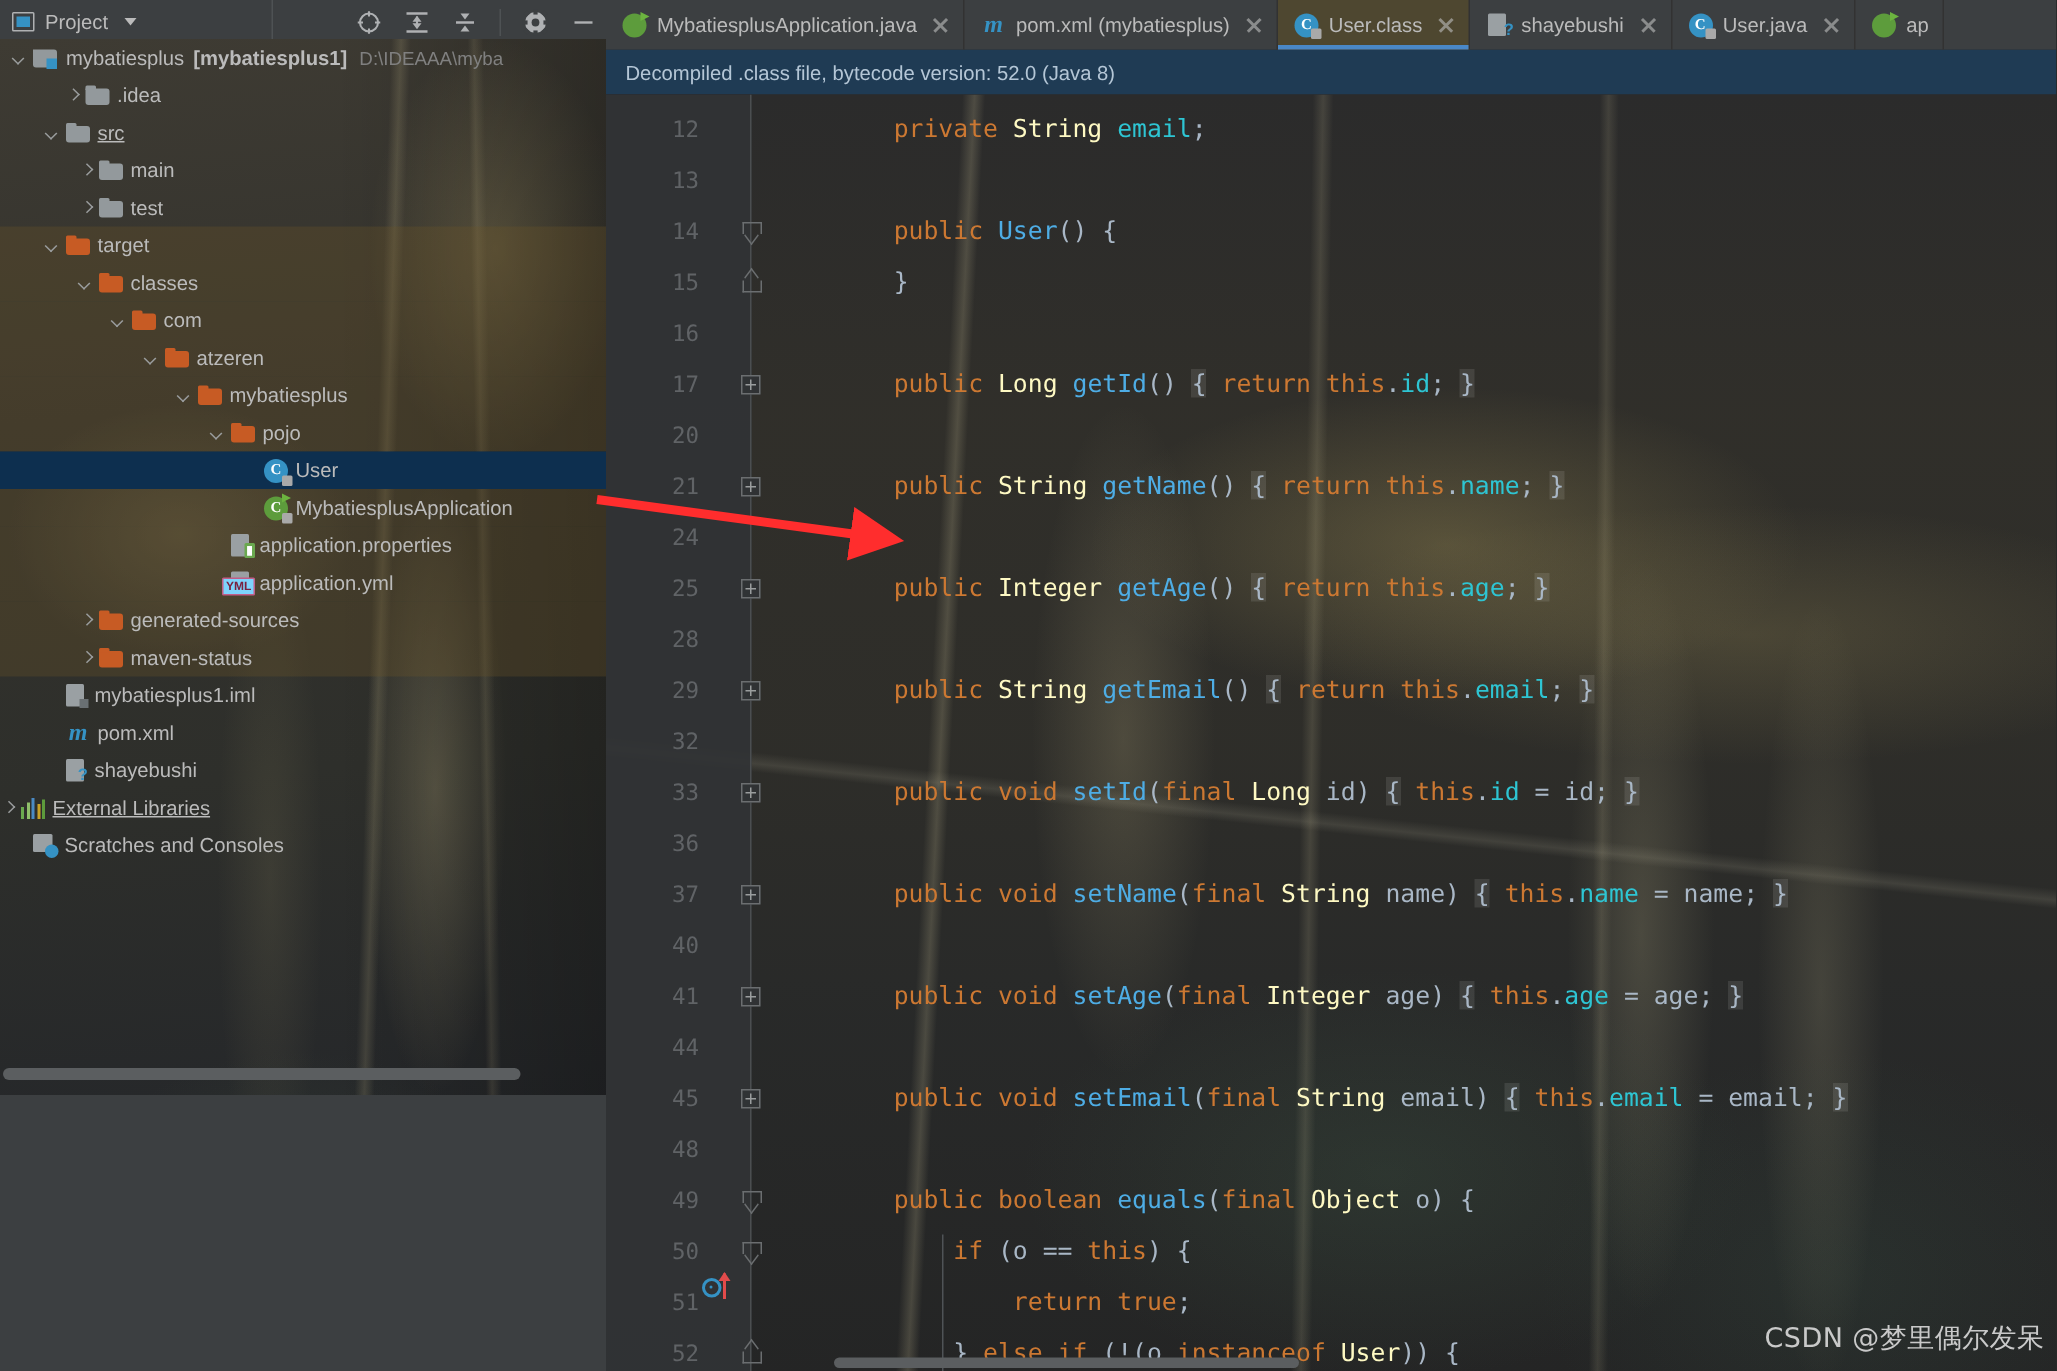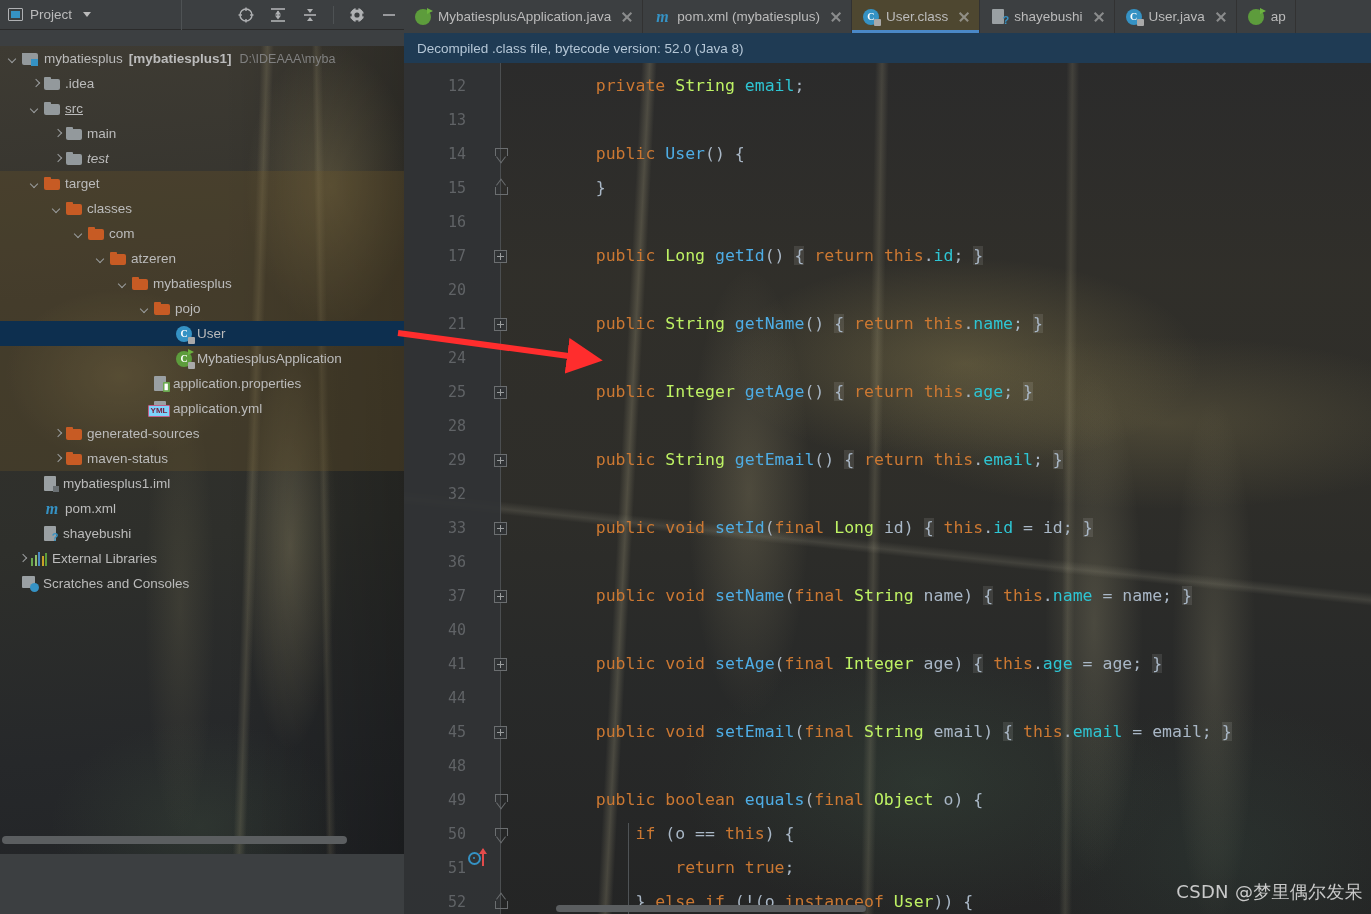--- a/index.html
+++ b/index.html
@@ -44,21 +44,21 @@
   }
   #sidebar-tools {
     position: absolute; right: 6px; top: 0; height: 30px;
     display: flex; align-items: center; gap: 14px;
   }
   .tbtn { width: 18px; height: 18px; position: relative; cursor: pointer; }
   .tsep { width: 1px; height: 18px; background: #4e5254; }
 
   
   #tree-scroll {
-    position: absolute; left: 0; top: 46px; width: 404px; height: 808px;
+    position: absolute; left: 0; top: 26px; width: 404px; height: 704px;
     overflow: hidden;
   }
   
   #wallpaper {
     position: absolute; left: 0; top: 0; width: 404px; height: 884px;
     background:
       radial-gradient(ellipse 120px 200px at 330px 140px, rgba(190,170,110,.30), transparent 70%),
       radial-gradient(ellipse 160px 120px at 120px 330px, rgba(180,160,105,.22), transparent 72%),
       radial-gradient(ellipse 70px 300px at 290px 500px, rgba(205,190,140,.28), transparent 68%),
       radial-gradient(ellipse 50px 330px at 180px 560px, rgba(150,140,100,.16), transparent 70%),
@@ -299,21 +299,21 @@
   #ovr-mark .up {
     position:absolute; left:14px; top:0px; width:2px; height:17px; background:#e24b4b;
   }
   #ovr-mark .up::before{
     content:"";position:absolute;left:-3px;top:-1px;width:0;height:0;
     border-left:4px solid transparent;border-right:4px solid transparent;border-bottom:6px solid #e24b4b;
   }
 
   
   .kw  { color:#cc7832; }
-  .typ { color:#bef264; }
+  .typ { color:#fef9c3; }
   .mth { color:#4eade5; }
   .fld { color:#2ec5d3; }
   .pln { color:#a9b7c6; }
   .brc { color:#a9b7c6; background:rgba(255,255,255,0.10); }
 
   #indent-guide {
     position:absolute; left:224px; top:760px; width:1px; height:145px; background:#4f5356;
   }
   #ed-hscroll {
     position:absolute; left:152px; bottom:2px; width:310px; height:7px;
@@ -395,36 +395,36 @@
     <div id="tree-scroll">
       <div id="wallpaper"></div>
       <div id="tree">
           <div class="row" style="padding-left: 8px;">
             <span class="arrow d"></span>
             <div class="modicon"></div>
             <span class="label">mybatiesplus</span>
             <span class="label" style="margin-left: 6px;"><b>[mybatiesplus1]</b></span>
             <span class="path">D:\IDEAAA\myba</span>
           </div>
-          <div class="row" style="padding-left: 30px;">
+          <div class="row" style="padding-left: 43px;">
             <span class="arrow r"></span>
             <div class="fold"></div>
             <span class="label">.idea</span>
           </div>
           <div class="row" style="padding-left: 30px; text-decoration: underline;">
             <span class="arrow d"></span>
             <div class="fold"></div>
             <span class="label">src</span>
           </div>
           <div class="row" style="padding-left: 52px;">
             <span class="arrow r"></span>
             <div class="fold"></div>
             <span class="label">main</span>
           </div>
-          <div class="row" style="padding-left: 52px; font-style: italic;">
+          <div class="row" style="padding-left: 52px;">
             <span class="arrow r"></span>
             <div class="fold"></div>
             <span class="label">test</span>
           </div>
           <div class="row tint" style="padding-left: 30px;">
             <span class="arrow d"></span>
             <div class="fold orange"></div>
             <span class="label">target</span>
           </div>
           <div class="row tint" style="padding-left: 52px;">
@@ -496,21 +496,21 @@
             <div class="mico">m</div>
             <span class="label">pom.xml</span>
           </div>
           <div class="row" style="padding-left: 30px;">
             <span class="arrow"></span>
             <div class="fileicon q">
               <span class="badge">?</span>
             </div>
             <span class="label">shayebushi</span>
           </div>
-          <div class="row" style="padding-left: 17px;">
+          <div class="row" style="padding-left: 0; text-decoration: underline;">
             <span class="arrow r"></span>
             <div class="libico">
               <i style="background: rgb(106, 168, 79); height: 8px;"></i>
               <i style="background: rgb(143, 191, 106); height: 11px;"></i>
               <i style="background: rgb(74, 138, 196); height: 14px;"></i>
               <i style="background: rgb(201, 162, 39); height: 10px;"></i>
               <i style="background: rgb(93, 156, 60); height: 13px;"></i>
             </div>
             <span class="label">External Libraries</span>
           </div>

